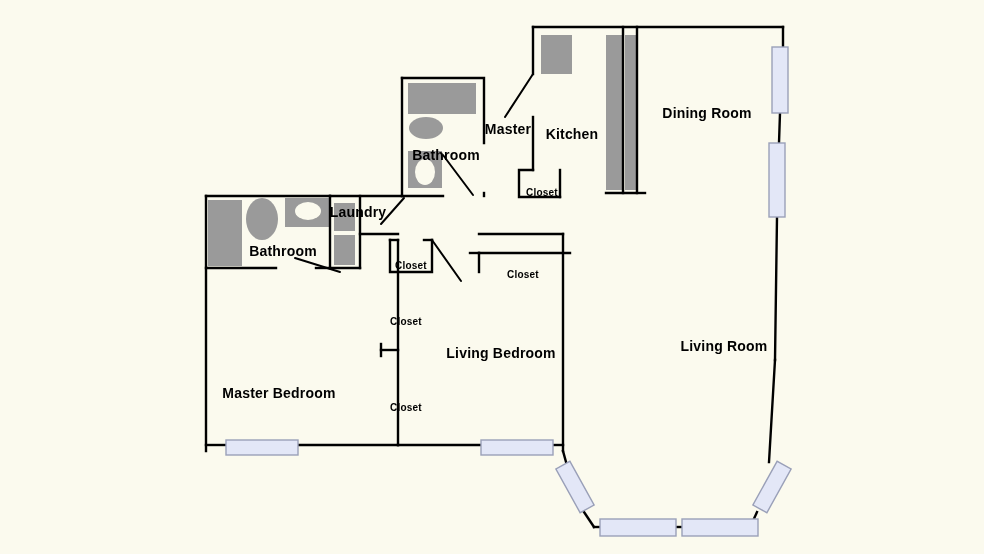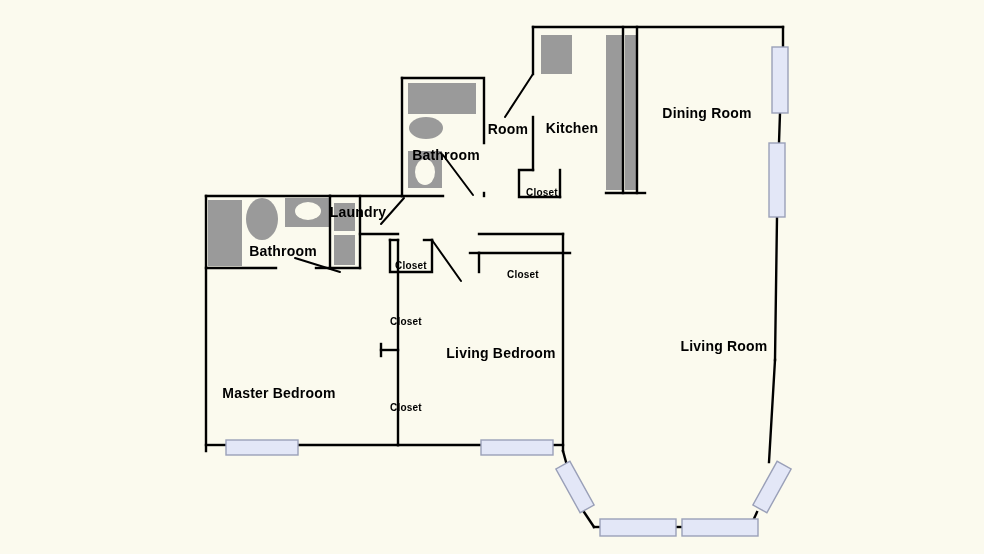--- a/index.html
+++ b/index.html
@@ -141,22 +141,22 @@
       <rect x="226" y="440" width="72" height="15" fill="#e3e7f7" stroke="#9aa0b8" stroke-width="1.4"></rect>
       <rect x="481" y="440" width="72" height="15" fill="#e3e7f7" stroke="#9aa0b8" stroke-width="1.4"></rect>
       <rect x="-8" y="-25" width="16" height="50" fill="#e3e7f7" stroke="#9aa0b8" stroke-width="1.4" transform="translate(575,487) rotate(-29)"></rect>
       <rect x="600" y="519" width="76" height="17" fill="#e3e7f7" stroke="#9aa0b8" stroke-width="1.4"></rect>
       <rect x="682" y="519" width="76" height="17" fill="#e3e7f7" stroke="#9aa0b8" stroke-width="1.4"></rect>
       <rect x="-8" y="-25" width="16" height="50" fill="#e3e7f7" stroke="#9aa0b8" stroke-width="1.4" transform="translate(772,487) rotate(29)"></rect>
     </g>
   </svg>
 
   <div class="room-label label-lg" style="left:707px; top:113px;">Dining Room</div>
-  <div class="room-label label-lg" style="left:568px; top:128px;padding-left:8px;">Kitchen</div>
-  <div class="room-label label-lg" style="left:508px; top:129px;">Room</div>
+  <div class="room-label label-lg" style="left:568px; top:134px;padding-left:8px;">Kitchen</div>
+  <div class="room-label label-lg" style="left:508px; top:129px;">Master</div>
   <div class="room-label label-lg" style="left:446px; top:155px;">Bathroom</div>
   <div class="room-label label-lg" style="left:358px; top:212px;">Laundry</div>
   <div class="room-label label-lg" style="left:283px; top:251px;">Bathroom</div>
   <div class="room-label label-lg" style="left:279px; top:353px;margin-top:40px;">Master Bedroom</div>
   <div class="room-label label-lg" style="left:501px; top:353px;">Living Bedroom</div>
   <div class="room-label label-lg" style="left:681px; top:346px;margin-left:43px;">Living Room</div>
 
   <div class="room-label label-sm" style="left:542px; top:184px;">Closet</div>
   <div class="room-label label-sm" style="left:411px; top:257px;">Closet</div>
   <div class="room-label label-sm" style="left:523px; top:266px;">Closet</div>

